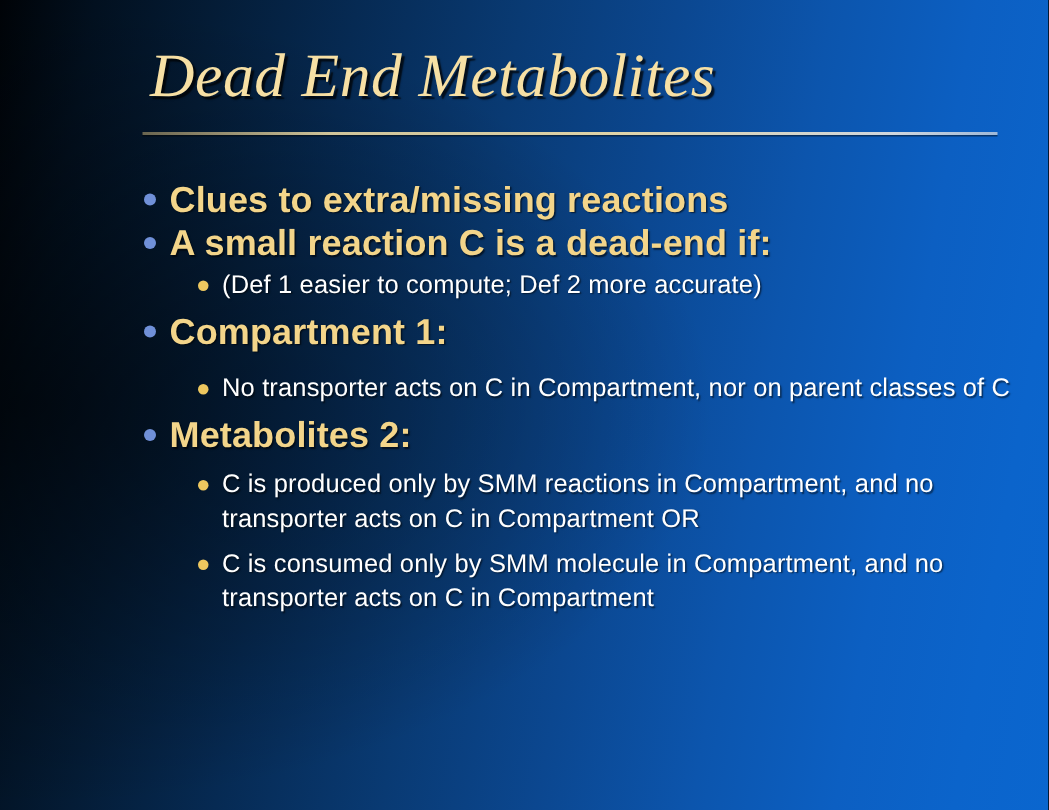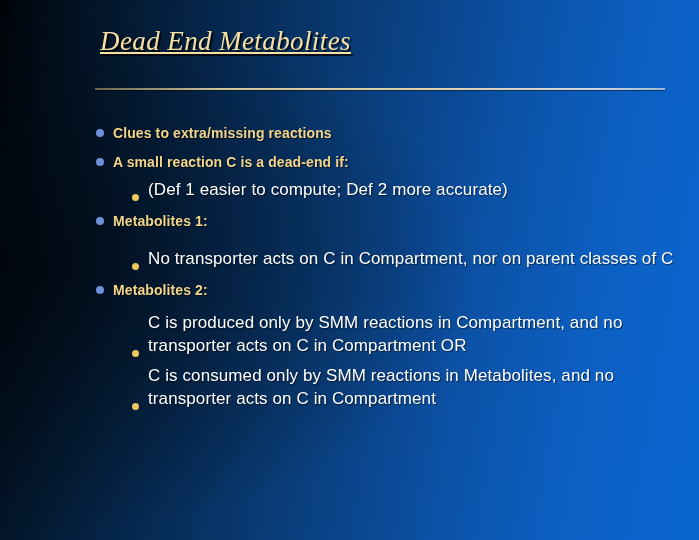--- a/index.html
+++ b/index.html
@@ -37,26 +37,25 @@
     background:
       radial-gradient(120% 90% at 2% 50%, rgba(0,0,0,0.55) 0%, rgba(0,0,0,0.0) 55%);
   }
 
   .title {
     position: absolute;
     left: 100px;
     top: 26px;
     font-family: "Liberation Serif", serif;
     font-style: italic;
-    font-size: 27px;
+    font-size: 41px;
     letter-spacing: 0.4px;
     color: #f7e0a4;
     text-shadow: 2px 2px 1px rgba(0,0,0,0.75);
     white-space: nowrap;
-    text-decoration: underline;
   }
 
   .title-rule {
     position: absolute;
     left: 95px;
     top: 88px;
     width: 570px;
     height: 2px;
     background: linear-gradient(90deg, #6a6550 0%, #cfc49a 22%, #ded3a8 55%, #cfd6de 88%, #9fb9d8 100%);
     box-shadow: 0 1px 0 rgba(0,0,0,0.45);
@@ -81,33 +80,32 @@
   .lvl1 .dot {
     flex: 0 0 auto;
     width: 8px;
     height: 8px;
     border-radius: 50%;
     background: #7090d8;
     margin-top: 9px;
     margin-right: 9px;
   }
   .lvl1 .txt {
-    font-size: 14px;
+    font-size: 24px;
     font-weight: bold;
     color: #f3d58a;
     line-height: 27px;
     text-shadow: 1px 1px 1px rgba(0,0,0,0.6);
     letter-spacing: 0.1px;
   }
 
   
   .lvl2 {
     margin-left: 36px;
     margin-bottom: 2px;
-    align-items: flex-end;
   }
   .lvl2 .dot {
     flex: 0 0 auto;
     width: 7px;
     height: 7px;
     border-radius: 50%;
     background: #edc75f;
     margin-top: 9px;
     margin-right: 9px;
   }
@@ -145,21 +143,21 @@
 
     <div class="bullet-row lvl2">
       <span class="dot"></span>
       <span class="txt">(Def 1 easier to compute; Def 2 more accurate)</span>
     </div>
 
     <div class="gap-sm"></div>
 
     <div class="bullet-row lvl1">
       <span class="dot"></span>
-      <span class="txt">Metabolites 1:</span>
+      <span class="txt">Compartment 1:</span>
     </div>
 
     <div class="gap-sm"></div>
 
 
     <div class="gap-sm"></div>
 
     <div class="bullet-row lvl2">
       <span class="dot"></span>
       <span class="txt">No transporter acts on C in Compartment, nor on parent classes of C</span>
@@ -176,17 +174,17 @@
 
     <div class="bullet-row lvl2">
       <span class="dot"></span>
       <span class="txt">C is produced only by SMM reactions in Compartment, and no transporter acts on C in Compartment  OR</span>
     </div>
 
     <div class="gap-sm"></div>
 
     <div class="bullet-row lvl2">
       <span class="dot"></span>
-      <span class="txt">C is consumed only by SMM reactions in Metabolites, and no transporter acts on C in Compartment</span>
+      <span class="txt">C is consumed only by SMM molecule in Compartment, and no transporter acts on C in Compartment</span>
     </div>
 
   </div>
 </div>
 
 </body></html>

